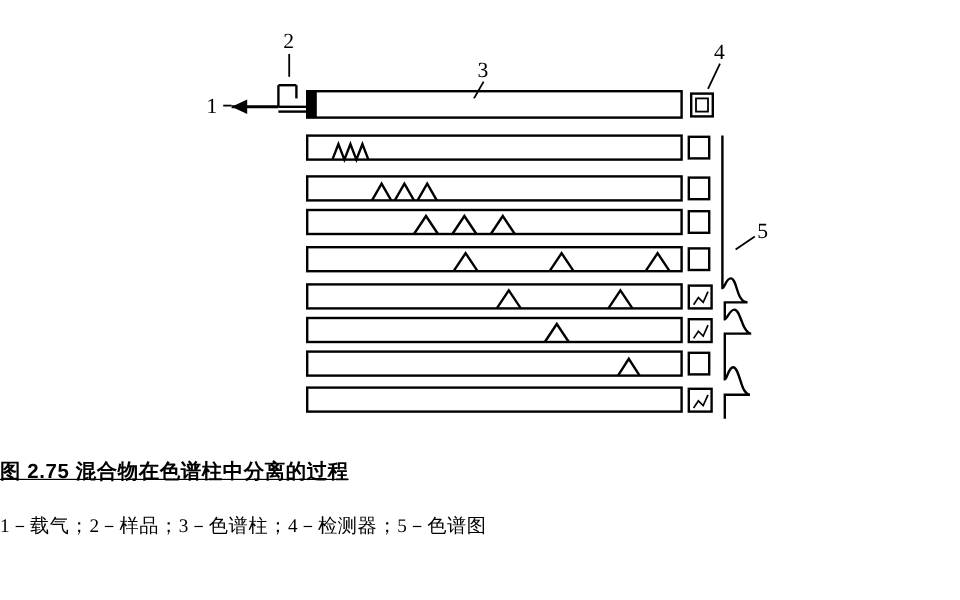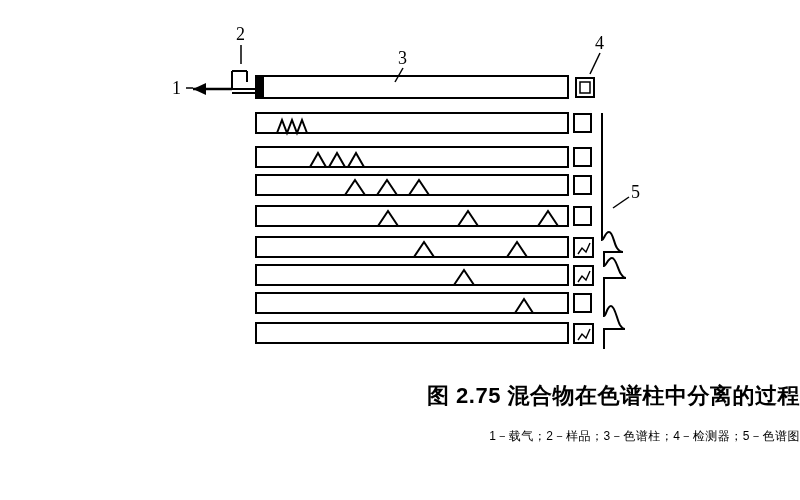--- a/index.html
+++ b/index.html
@@ -18,32 +18,33 @@
   #figure {
     position: absolute;
     left: 0;
     top: 0;
     width: 800px;
     height: 500px;
   }
   .caption {
     position: absolute;
     width: 100%;
-    text-align: right;
+    text-align: left;
     font-family: "Liberation Sans", sans-serif;
     font-weight: bold;
-    font-size: 22px;
+    font-size: 17px;
     letter-spacing: 0.5px;
+    text-decoration: underline;
   }
   .legend {
     position: absolute;
     width: 100%;
-    text-align: right;
-    font-family: Liberation Sans, sans-serif;
-    font-size: 12px;
+    text-align: left;
+    font-family: Liberation Serif, serif;
+    font-size: 16px;
     letter-spacing: 0.5px;
   }
   .cap-title { top: 381px; }
   .cap-legend { top: 428px; }
 </style>
 </head>
 <body>
 
 <svg id="figure" viewBox="0 0 800 500">
   <g fill="none" stroke="#000" stroke-width="2" stroke-linejoin="miter" stroke-linecap="butt">

